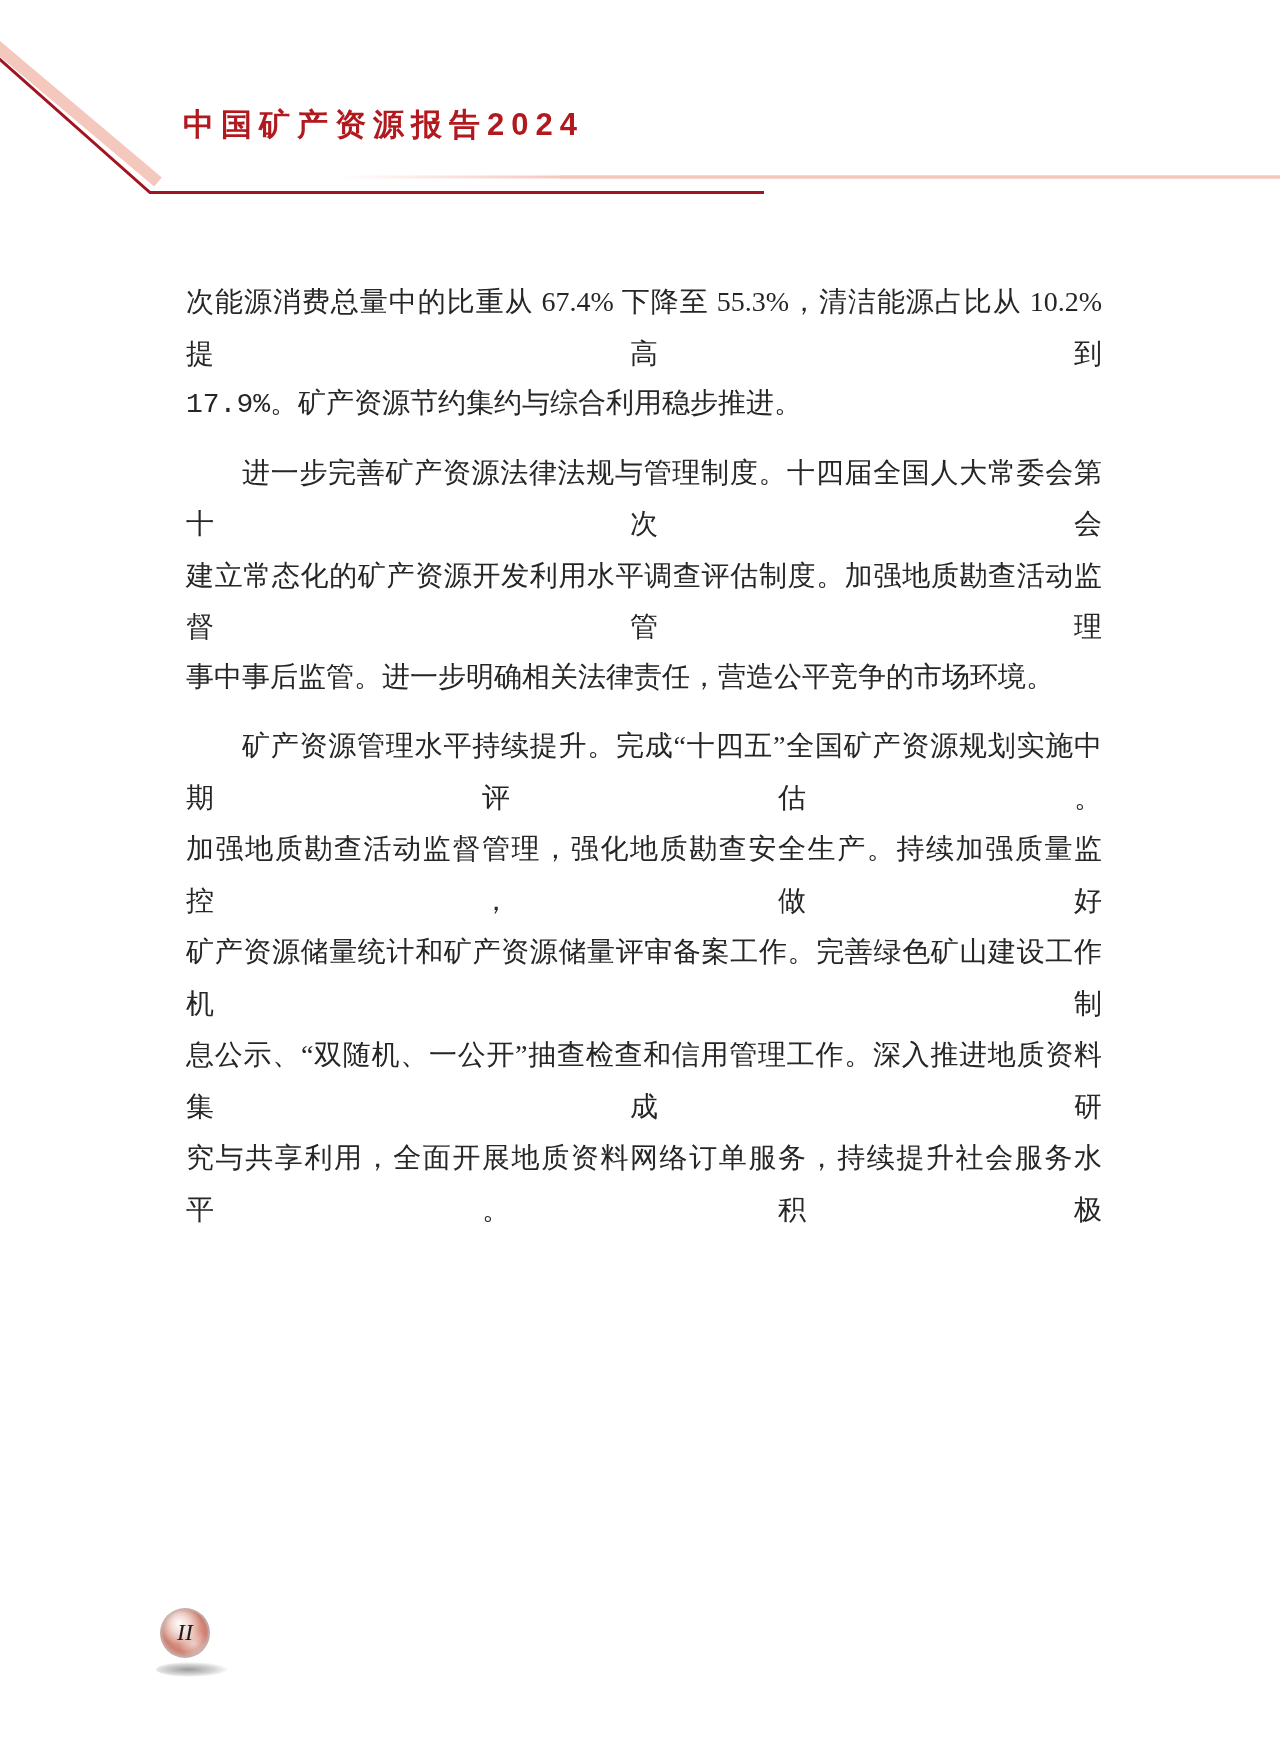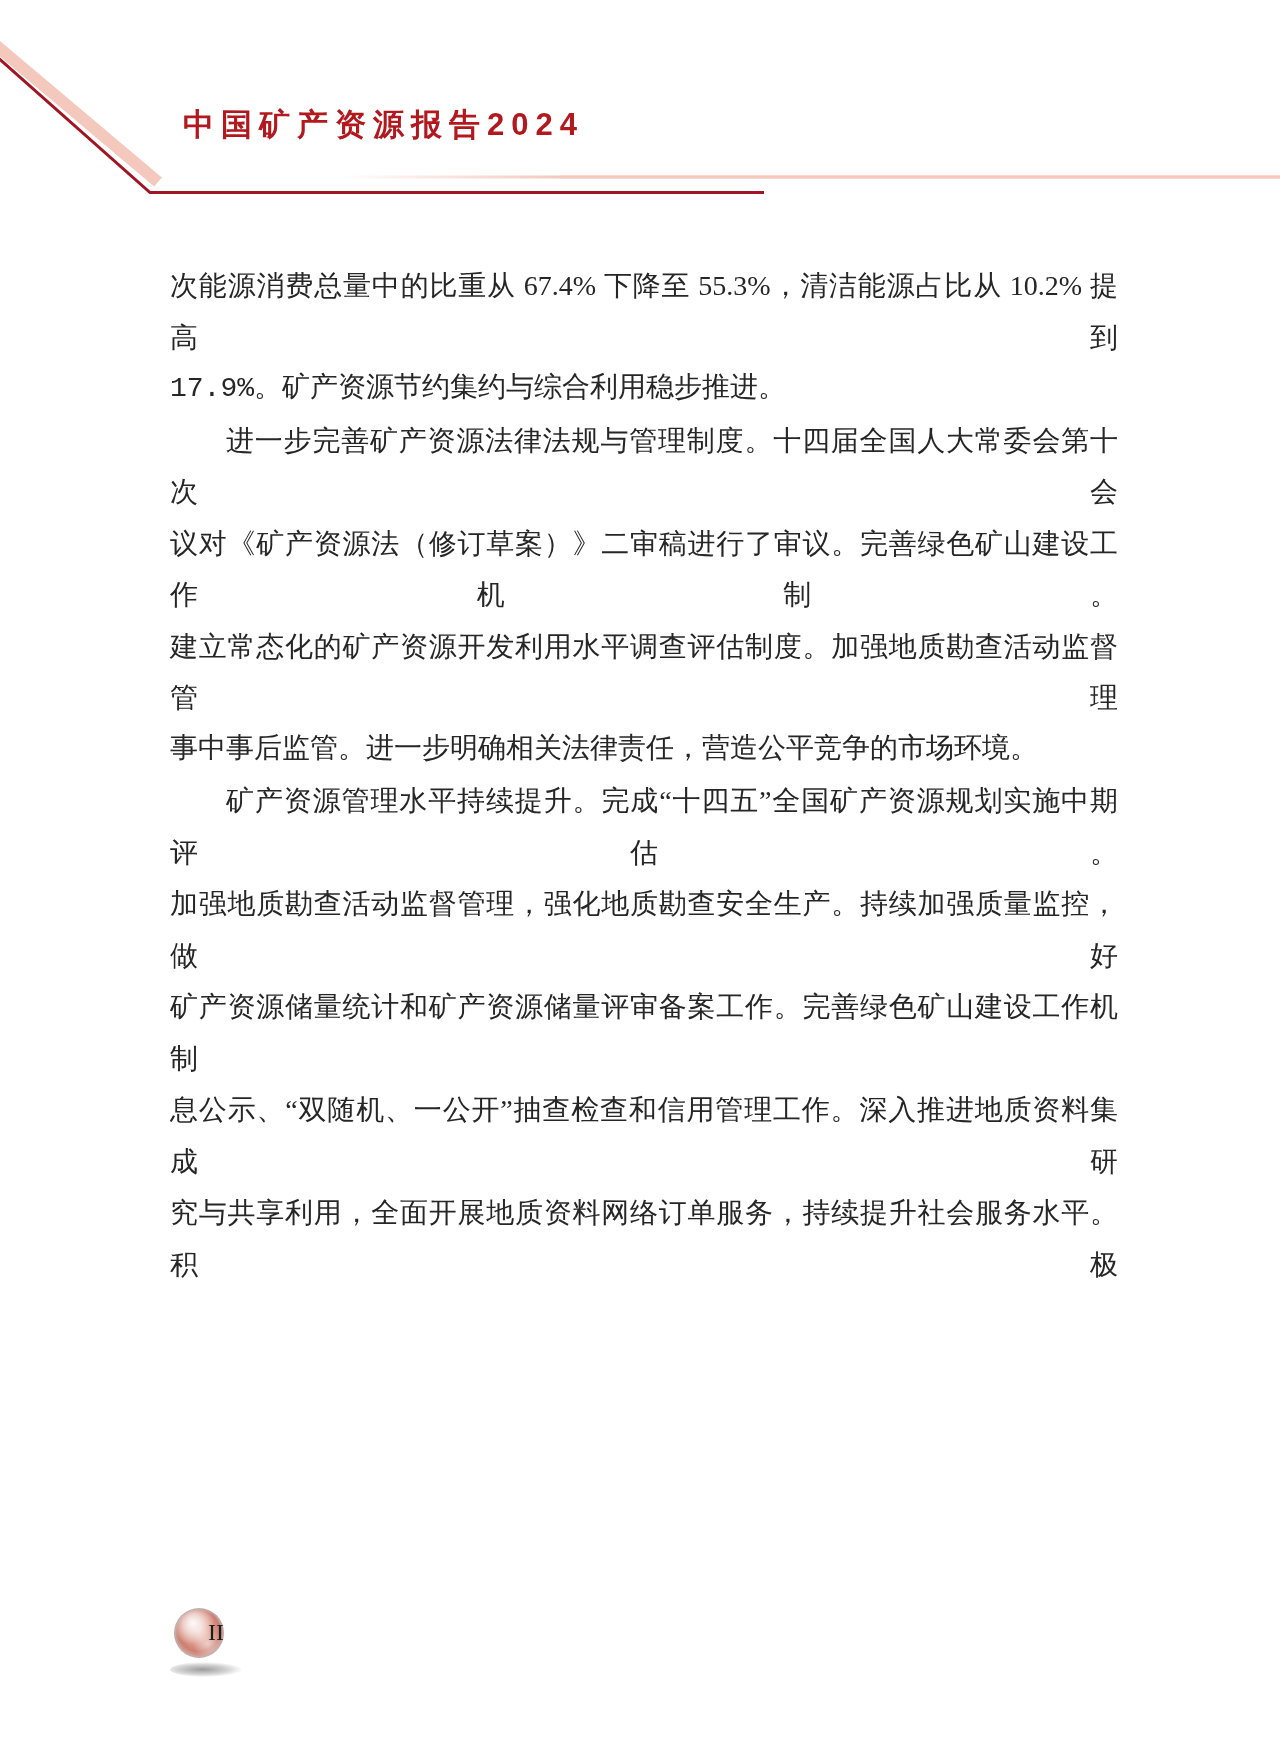--- a/index.html
+++ b/index.html
@@ -42,48 +42,49 @@
   .body-text{
     position:absolute;
     left:170px;
     top:260px;
     width:948px;
     font-size:28px;
     line-height:51.5px;
     color:var(--text);
     text-align:justify;
   }
-  .para{margin:0;}
+  .para{margin:16px;}
   .line{
     text-align:justify;
     text-align-last:justify;
     white-space:nowrap0; 
   }
   .line-last{
     text-align-last:left;
     font-family:Liberation Mono, monospace;
   }
   .line-indent{
     text-indent:2em;
   }
   .page-badge{
     position:absolute;
-    left:174px;
+    left:160px;
     top:1608px;
     width:50px;
     height:50px;
     border-radius:50%;
     background:
       radial-gradient(circle at 38% 30%, rgba(255,255,255,0.95) 0%, rgba(255,255,255,0.6) 20%, rgba(255,255,255,0) 46%),
       radial-gradient(circle at 68% 72%, rgba(255,255,255,0.55) 0%, rgba(255,255,255,0) 30%),
       radial-gradient(circle at 50% 46%, #edc7bc 0%, #dd9c8d 34%, #cd7f71 56%, #ddab9f 72%, #d3d3d3 87%, #bfbfbf 93%, #e2e2e2 100%);
     box-shadow: inset 0 0 0 2px rgba(185,185,185,0.55), inset 0 0 4px rgba(120,120,120,0.4);
     display:flex;
     align-items:center;
-    justify-content:flex-end;
+    justify-content:center;
+    font-style:italic;
   }
   .page-badge::after{
     content:"";
     position:absolute;
     left:-4px;
     top:54px;
     width:72px;
     height:15px;
     background:radial-gradient(ellipse at 45% 50%, rgba(75,75,75,0.55) 0%, rgba(110,110,110,0.3) 45%, rgba(255,255,255,0) 72%);
     border-radius:50%;
@@ -119,21 +120,20 @@
 
   <h1 class="page-title">中国矿产资源报告2024</h1>
 
   <div class="body-text">
       <div class="para">
         <div class="line">次能源消费总量中的比重从 67.4% 下降至 55.3%，清洁能源占比从 10.2% 提高到</div>
         <div class="line line-last">17.9%。矿产资源节约集约与综合利用稳步推进。</div>
       </div>
       <div class="para">
         <div class="line line-indent">进一步完善矿产资源法律法规与管理制度。十四届全国人大常委会第十次会</div>
-        <div class="line">议对《矿产资源法（修订草案）》二审稿进行了审议。完善绿色矿山建设工作机制。</div>
         <div class="line">建立常态化的矿产资源开发利用水平调查评估制度。加强地质勘查活动监督管理</div>
         <div class="line line-last">事中事后监管。进一步明确相关法律责任，营造公平竞争的市场环境。</div>
       </div>
       <div class="para">
         <div class="line line-indent">矿产资源管理水平持续提升。完成“十四五”全国矿产资源规划实施中期评估。</div>
         <div class="line">加强地质勘查活动监督管理，强化地质勘查安全生产。持续加强质量监控，做好</div>
         <div class="line">矿产资源储量统计和矿产资源储量评审备案工作。完善绿色矿山建设工作机制</div>
         <div class="line">息公示、“双随机、一公开”抽查检查和信用管理工作。深入推进地质资料集成研</div>
         <div class="line">究与共享利用，全面开展地质资料网络订单服务，持续提升社会服务水平。积极</div>
       </div>

